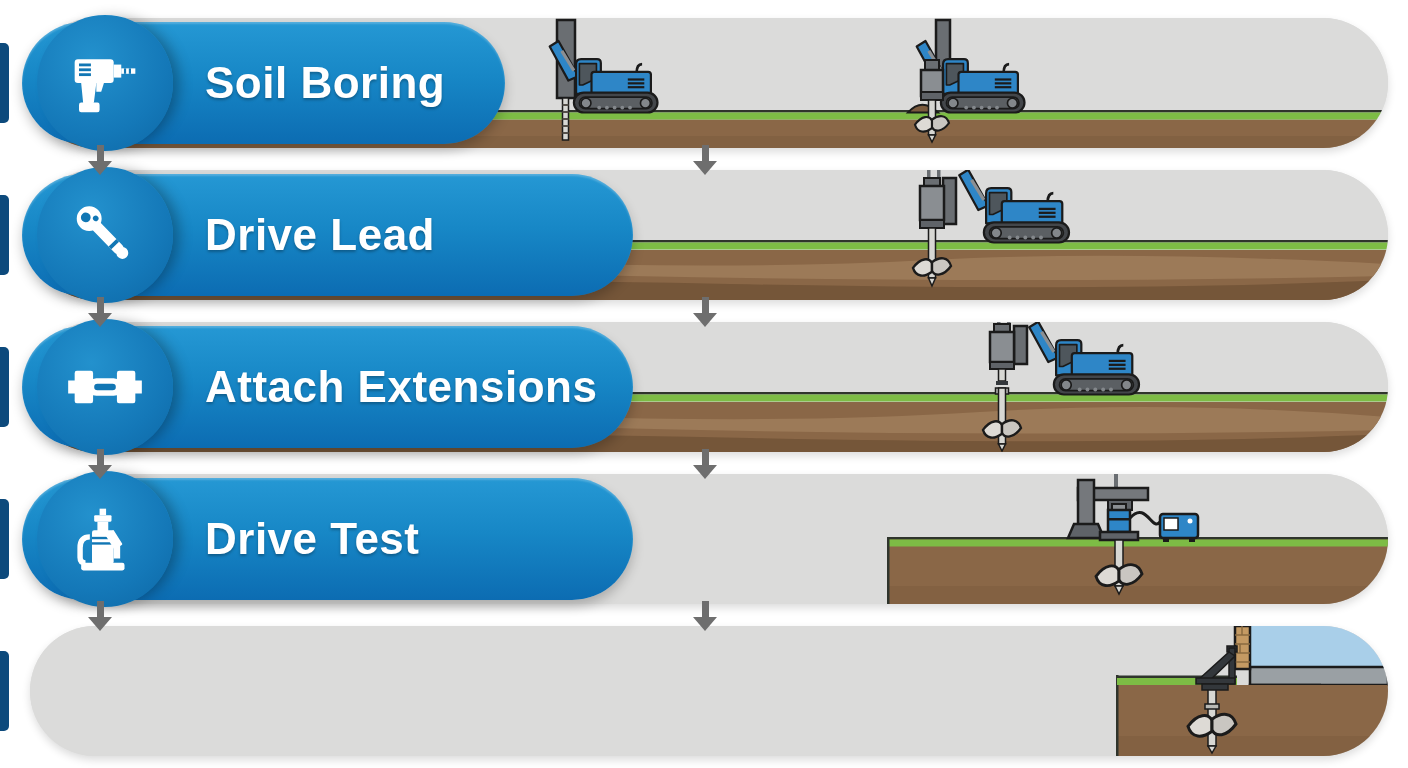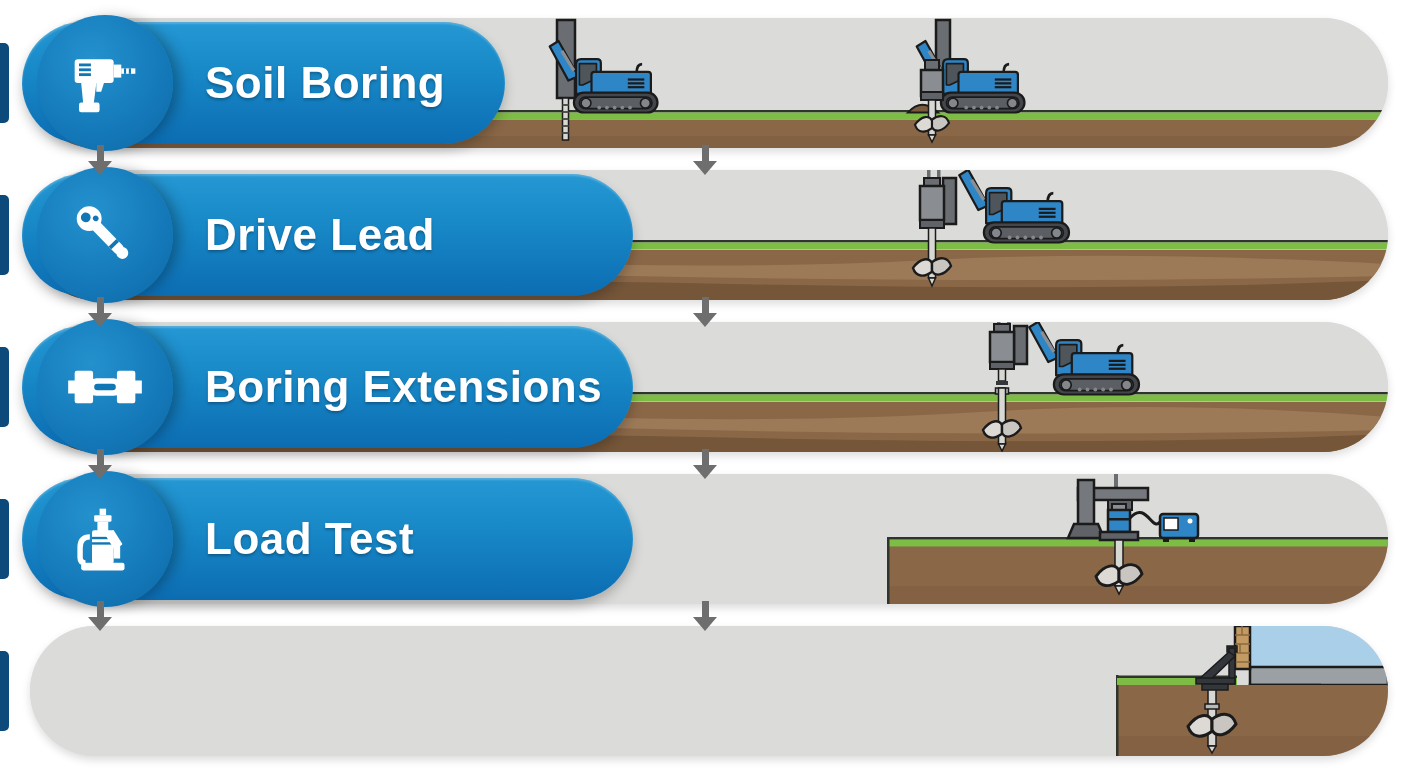--- a/index.html
+++ b/index.html
@@ -209,21 +209,21 @@
       <div class="icon-circle">
         <svg viewBox="0 0 72 72" fill="#ffffff">
           <rect x="2" y="30" width="8" height="12"></rect>
           <rect x="62" y="30" width="8" height="12"></rect>
           <rect x="8" y="21" width="17" height="30" rx="2"></rect>
           <rect x="47" y="21" width="17" height="30" rx="2"></rect>
           <rect x="20" y="28" width="32" height="16" rx="8"></rect>
           <rect x="26" y="33" width="20" height="6" rx="3" fill="#1176b4"></rect>
         </svg>
       </div>
-      <span class="label">Boring Extensions</span>
+      <span class="label">Attach Extensions</span>
     </div>
   </section>
 
   <section class="row" style="top:474px">
     <div class="band">
       <svg class="scene" viewBox="0 0 1358 130" width="1358" height="130">
         <rect x="0" y="0" width="1358" height="130" fill="#dbdbda"></rect>
         <rect x="858" y="65" width="500" height="65" fill="#8a6747"></rect>
         <rect x="858" y="112" width="500" height="18" fill="#7c5c3e" opacity="0.5"></rect>
         <rect x="858" y="63" width="500" height="2.5" fill="#2f342c"></rect>
@@ -266,21 +266,21 @@
           <rect x="29" y="20" width="10" height="9"></rect>
           <rect x="26" y="14" width="16" height="6" rx="1"></rect>
           <rect x="31" y="8" width="6" height="6"></rect>
           <path d="M22,34 q-9,0 -9,10 v9 q0,5 5,5" fill="none" stroke="#ffffff" stroke-width="5"></path>
           <rect x="44" y="42" width="6" height="12"></rect>
           <g transform="rotate(-32 47 42)">
               <rect x="43" y="28" width="9" height="16" rx="1"></rect>
             </g>
         </svg>
       </div>
-      <span class="label">Load Test</span>
+      <span class="label">Drive Test</span>
     </div>
   </section>
 
   <section class="row" style="top:626px">
     <div class="band">
       <svg class="scene" viewBox="0 0 1358 130" width="1358" height="130">
         <rect x="0" y="0" width="1358" height="130" fill="#dbdbda"></rect>
 
         <rect x="1220" y="0" width="138" height="43" fill="#a9cfe9"></rect>
         <rect x="1220" y="41" width="138" height="18" fill="#9aa0a4" stroke="#1b1b1b" stroke-width="2.5"></rect>

